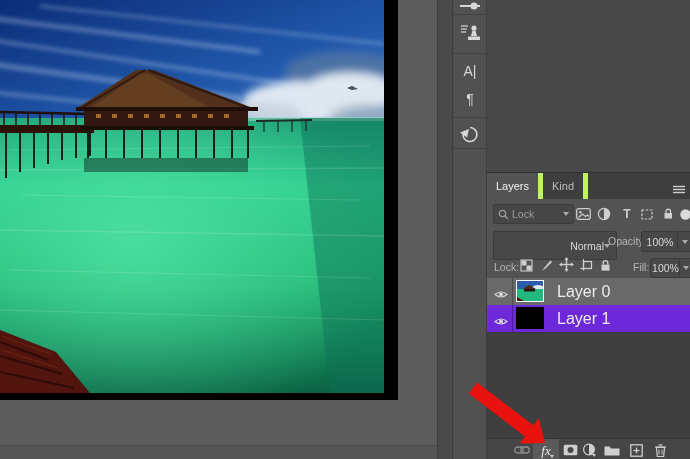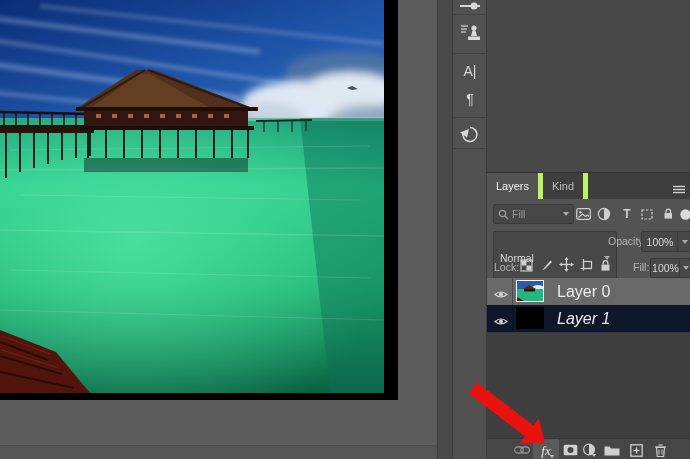--- a/index.html
+++ b/index.html
@@ -33,21 +33,21 @@
   .f-ic{position:absolute;top:34px;display:flex;align-items:center;justify-content:center;width:16px;height:14px;}
   
   .combo{position:absolute;background:#484848;border:1px solid #3a3a3a;border-radius:2px;
       display:flex;align-items:center;font-size:10.5px;color:#d8d8d8;}
   .lbl{position:absolute;font-size:10.5px;color:#b5b5b5;}
   .l-ic{position:absolute;display:flex;align-items:center;justify-content:center;width:15px;height:14px;}
   
   #rows-area{position:absolute;left:0;top:105px;width:204px;height:160px;background:#3f3f3f;}
   .layer-row{position:absolute;left:0;width:204px;height:27px;border-bottom:1px solid #383838;}
   .row-sel{background:#696969;}
-  .row-nrm{background:#0f172a;font-style:italic;}
+  .row-nrm{background:#6d28d9;}
   .eye{position:absolute;left:7px;top:8px;}
   .eye-col-line{position:absolute;left:25px;top:0;width:1px;height:27px;background:rgba(0,0,0,.25);}
   .thumb{position:absolute;left:29px;top:2px;width:28px;height:22px;}
   .lname{position:absolute;left:70px;top:0;height:27px;display:flex;align-items:center;font-size:16px;color:#ececec;}
   
   #bottom-bar{position:absolute;left:0;top:265px;width:204px;height:22px;background:#464646;border-top:1px solid #353535;}
   .b-ic{position:absolute;top:0;height:22px;display:flex;align-items:center;justify-content:center;}
   #fx-btn{left:46px;width:26px;background:#5a5a5a;}
   .fx-txt{font-family:"Liberation Serif",serif;font-style:italic;font-size:13px;color:#ececec;line-height:1;}
   .mini-caret{position:absolute;width:0;height:0;border-left:2.5px solid transparent;border-right:2.5px solid transparent;border-top:3px solid #cfcfcf;}
@@ -250,21 +250,21 @@
           <line x1="1" y1="7.5" x2="13" y2="7.5"></line>
         </g>
       </svg>
   </div>
 
   <div id="search-box">
     <svg width="11" height="11">
       <circle cx="4.5" cy="4.5" r="3.2" fill="none" stroke="#9b9b9b" stroke-width="1.3"></circle>
       <line x1="7" y1="7" x2="10" y2="10" stroke="#9b9b9b" stroke-width="1.3"></line>
     </svg>
-    <span class="txt">Fill</span>
+    <span class="txt">Lock</span>
     <span class="chev"></span>
   </div>
   <div class="f-ic" style="left:88px;">
     <svg width="15" height="12">
         <rect x="0.7" y="0.7" width="13.6" height="10.6" rx="2" fill="none" stroke="#cfcfcf" stroke-width="1.2"></rect>
         <circle cx="4.4" cy="4.2" r="1.2" fill="#cfcfcf"></circle>
         <polyline points="2.5,9.5 6.5,6 9.5,8.5 11.5,7 13,8.5" fill="none" stroke="#cfcfcf" stroke-width="1.1"></polyline>
       </svg>
   </div>
   <div class="f-ic" style="left:109px;">
@@ -286,21 +286,21 @@
         <rect x="3.5" y="6" width="7.5" height="5.6" fill="#cfcfcf"></rect>
         <path d="M5 6 V4.4 A2.2 2.2 0 0 1 9.5 4.4 V6" fill="none" stroke="#cfcfcf" stroke-width="1.3"></path>
       </svg>
   </div>
   <div class="f-ic" style="left:190px;">
     <svg width="13" height="13">
         <circle cx="6.5" cy="6.5" r="5.2" fill="#dadada"></circle>
       </svg>
   </div>
 
-  <div class="combo" style="left:6px;top:58px;width:110px;height:19px;padding:16px 6px;justify-content:space-between;">
+  <div class="combo" style="left:6px;top:58px;width:110px;height:19px;padding:4px 6px;justify-content:flex-end;">
     <span>Normal</span>
     <span class="chev"></span>
   </div>
   <span class="lbl" style="left:121px;top:62px;">Opacity:</span>
   <div class="combo" style="left:154px;top:58px;width:36px;height:19px;justify-content:center;">
     <span>100%</span>
   </div>
   <div class="combo" style="left:190px;top:58px;width:13px;height:19px;justify-content:center;">
     <span class="chev"></span>
   </div>

